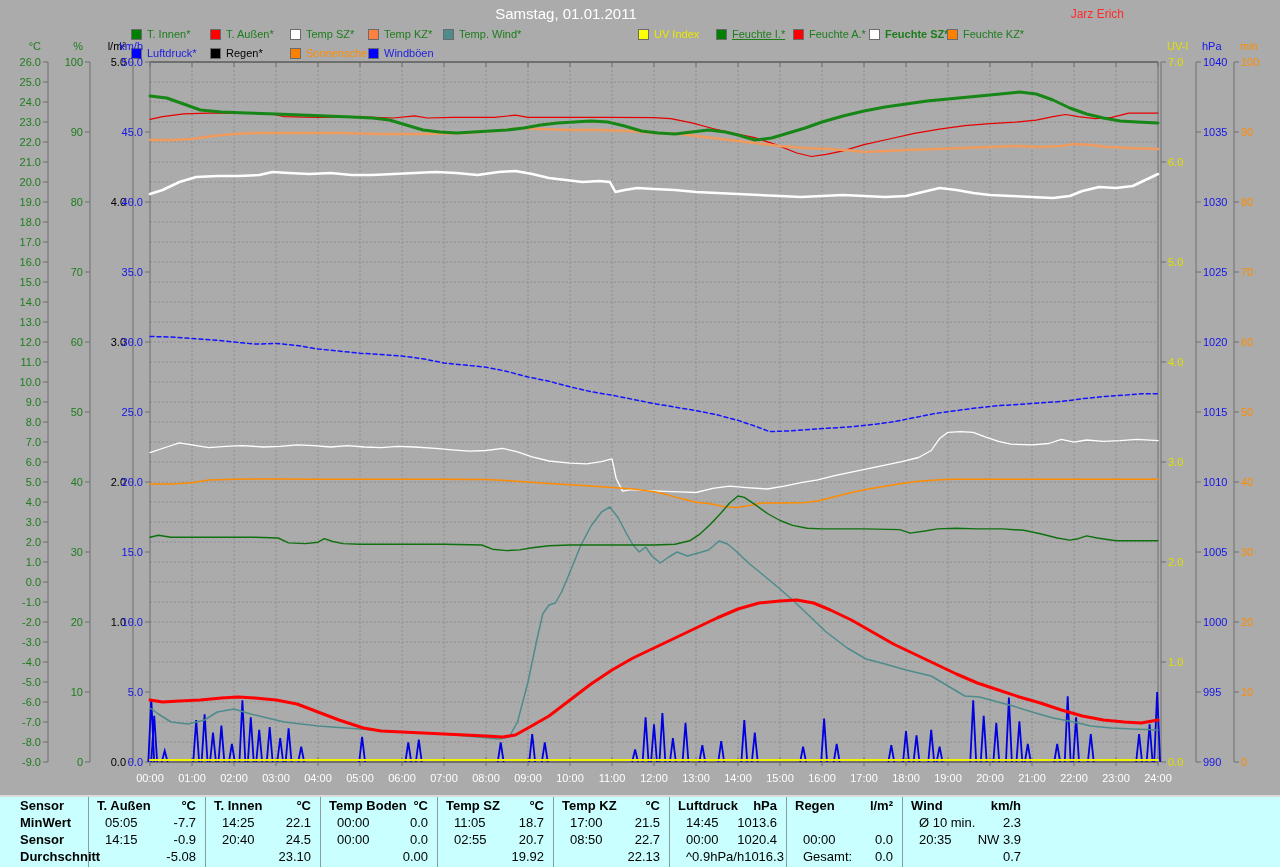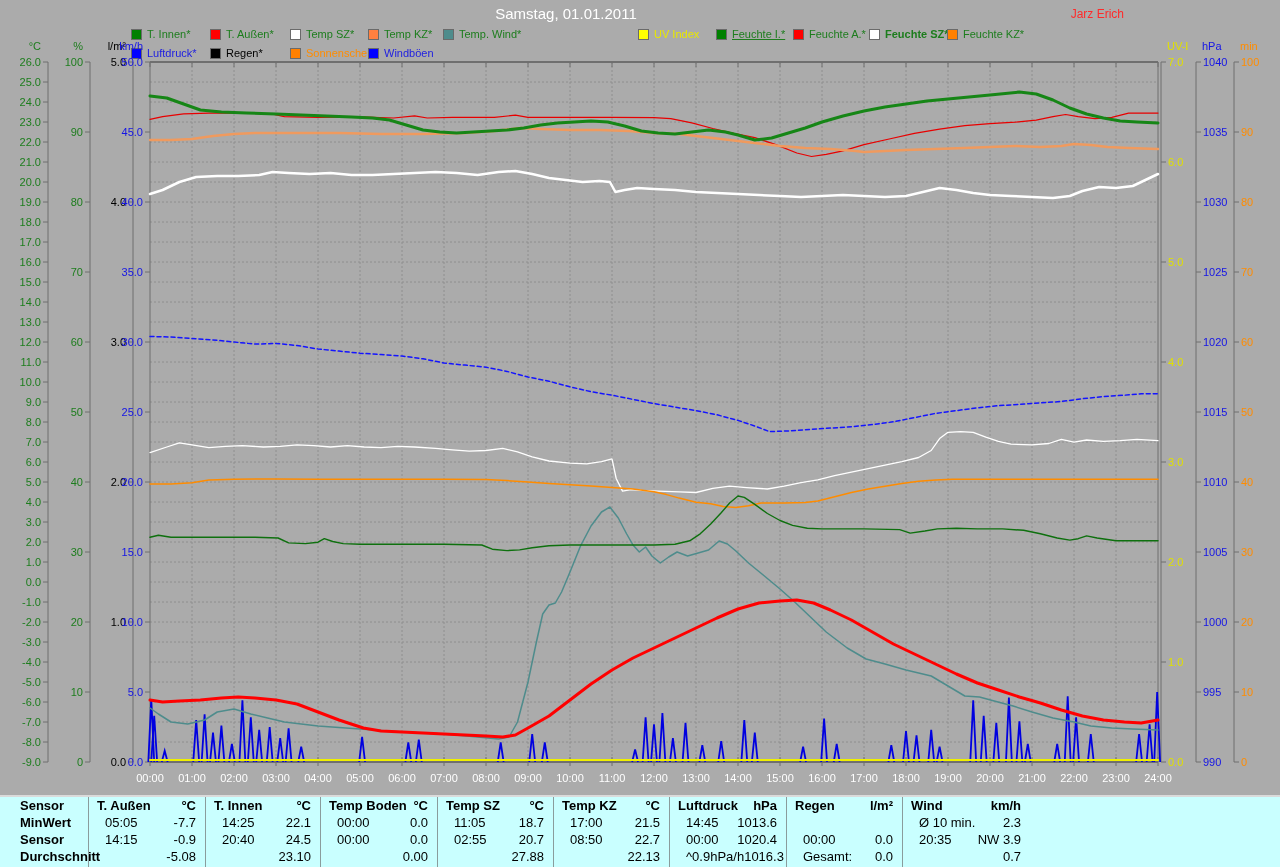--- a/index.html
+++ b/index.html
@@ -582,21 +582,21 @@
         <div class="t-line">
           <span class="lft">11:05</span>
           <span class="rgt">18.7</span>
         </div>
         <div class="t-line">
           <span class="lft">02:55</span>
           <span class="rgt">20.7</span>
         </div>
         <div class="t-line">
           <span class="lft"></span>
-          <span class="rgt">27.88</span>
+          <span class="rgt">19.92</span>
         </div>
       </div>
       <div class="t-col sep" style="left: 553px; width: 116px;">
         <div class="t-line hdr">
           <span class="lft">Temp KZ</span>
           <span class="rgt">°C</span>
         </div>
         <div class="t-line">
           <span class="lft">17:00</span>
           <span class="rgt">21.5</span>

